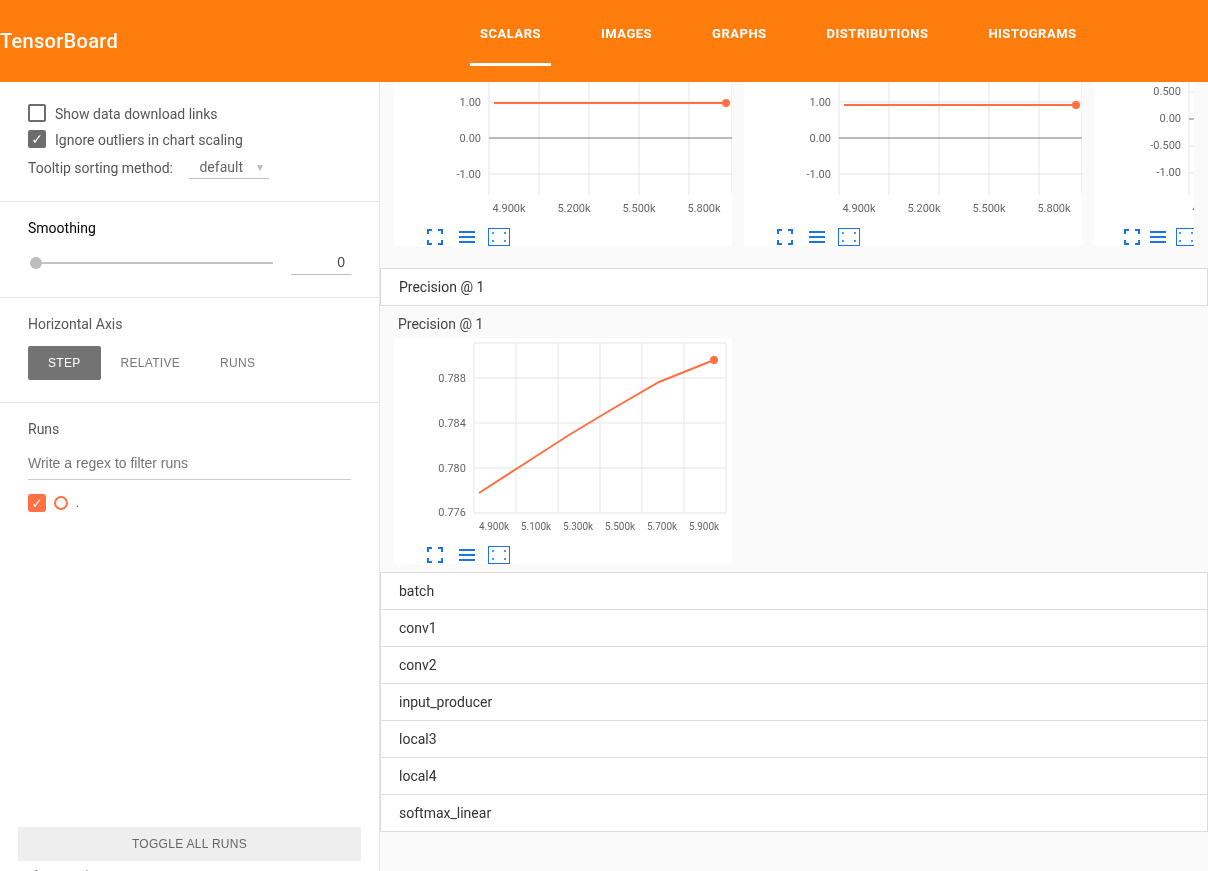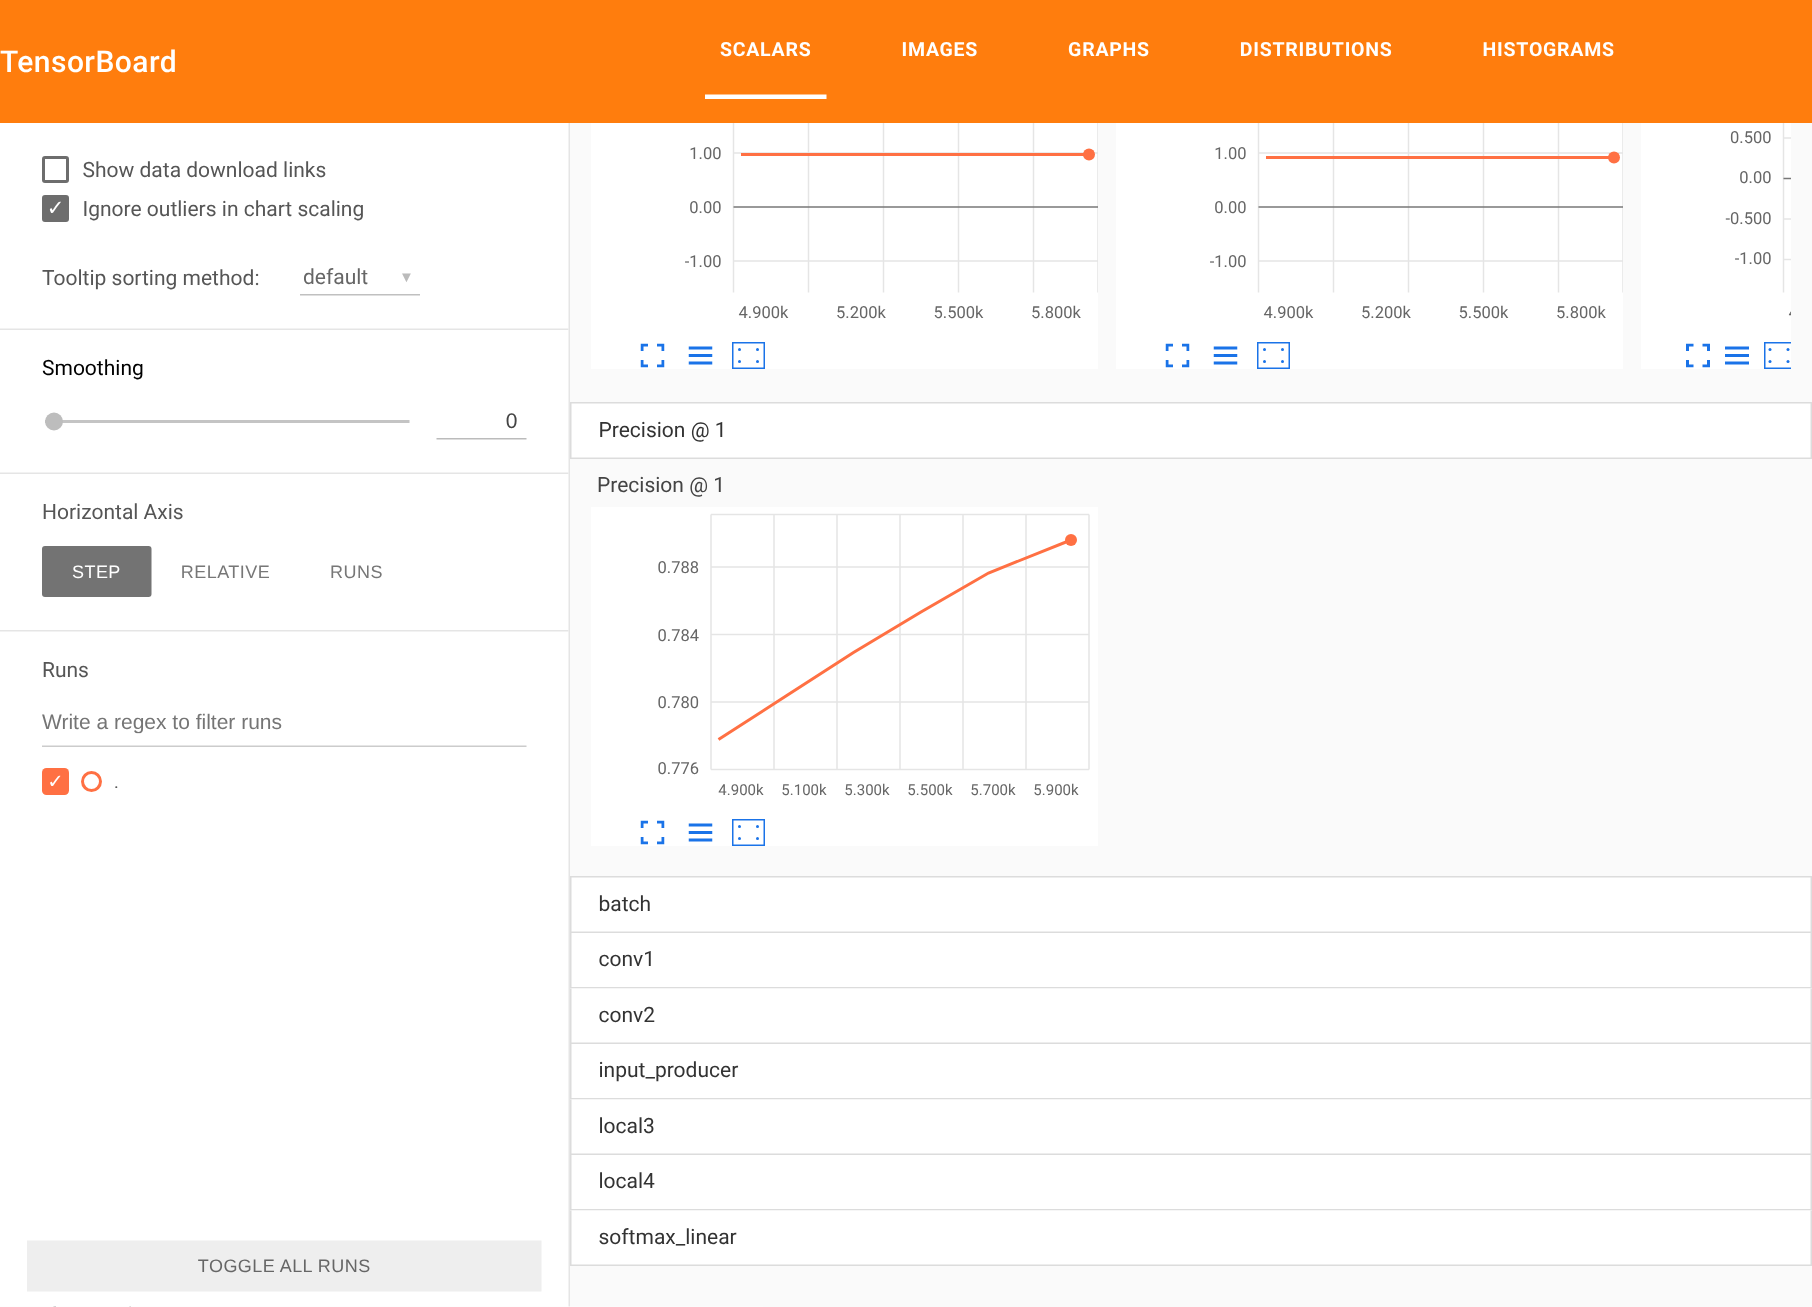--- a/index.html
+++ b/index.html
@@ -95,23 +95,24 @@
     color: #fff;
     font-size: 14px;
     line-height: 1;
   }
   .chk.on {
     background: #6d6d6d;
   }
   .tooltip-row {
     display: flex;
     align-items: center;
-    gap: 27px;
-    margin-top: 26px;
+    gap: 16px;
+    margin-top: 8px;
     color: #565656;
+    text-align: right;
   }
   .select {
     border: none;
     border-bottom: 1px solid #c0c0c0;
     color: #666;
     font-size: 14px;
     padding: 3px 26px 3px 2px;
     position: relative;
     min-width: 80px;
     cursor: pointer;
@@ -585,21 +586,21 @@
             <svg width="18" height="14" viewBox="0 0 18 14" fill="#1a73e8">
               <circle cx="3" cy="3" r="1"></circle>
               <circle cx="15" cy="3" r="1"></circle>
               <circle cx="3" cy="11" r="1"></circle>
               <circle cx="15" cy="11" r="1"></circle>
             </svg>
           </span>
       </div>
     </div>
 
-    <div style="margin-top:20px">
+    <div style="margin-top:8px">
       <div class="collapsed-section">batch</div>
       <div class="collapsed-section">conv1</div>
       <div class="collapsed-section">conv2</div>
       <div class="collapsed-section">input_producer</div>
       <div class="collapsed-section">local3</div>
       <div class="collapsed-section">local4</div>
       <div class="collapsed-section">softmax_linear</div>
     </div>
 
   </div>

